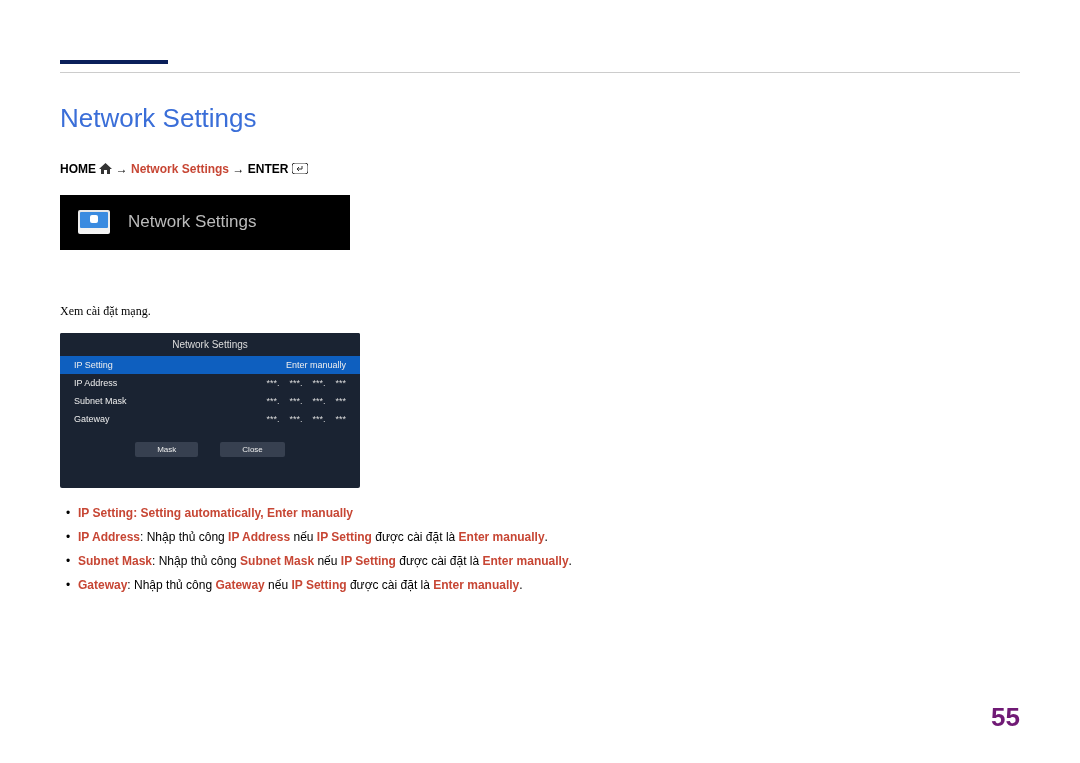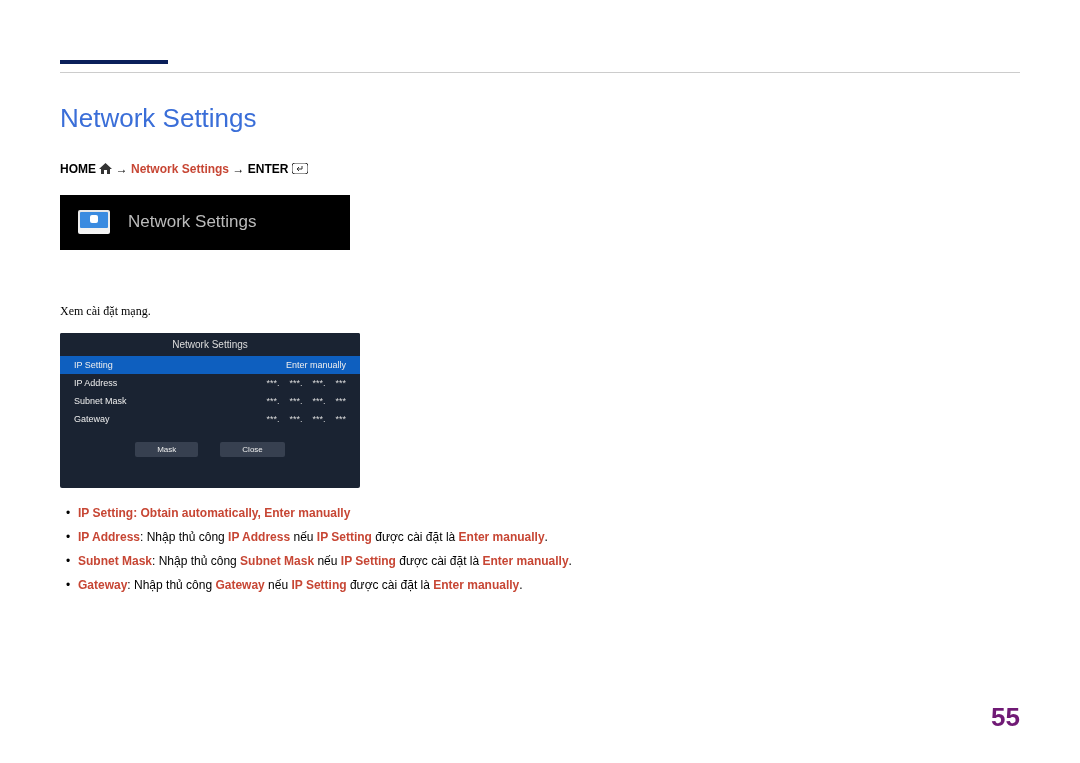--- a/index.html
+++ b/index.html
@@ -251,21 +251,21 @@
             <span>***</span>
           </span>
         </div>
         <div class="panel-buttons">
           <div class="panel-btn">Mask</div>
           <div class="panel-btn">Close</div>
         </div>
       </div>
       <ul class="bullet-list">
         <li>
-          <span class="hl-red">IP Setting</span><span class="hl-red">: </span><span class="hl-red">Obtain automatically</span><span class="hl-red">, </span><span class="hl-red">Enter manually</span>
+          <span class="hl-red">IP Setting</span><span class="hl-red">: </span><span class="hl-red">Setting automatically</span><span class="hl-red">, </span><span class="hl-red">Enter manually</span>
         </li>
         <li>
           <span class="hl-red">IP Address</span><span>: Nhập thủ công </span><span class="hl-red">IP Address</span><span> nếu </span><span class="hl-red">IP Setting</span><span> được cài đặt là </span><span class="hl-red">Enter manually</span><span>.</span>
         </li>
         <li>
           <span class="hl-red">Subnet Mask</span><span>: Nhập thủ công </span><span class="hl-red">Subnet Mask</span><span> nếu </span><span class="hl-red">IP Setting</span><span> được cài đặt là </span><span class="hl-red">Enter manually</span><span>.</span>
         </li>
         <li>
           <span class="hl-red">Gateway</span><span>: Nhập thủ công </span><span class="hl-red">Gateway</span><span> nếu </span><span class="hl-red">IP Setting</span><span> được cài đặt là </span><span class="hl-red">Enter manually</span><span>.</span>
         </li>

